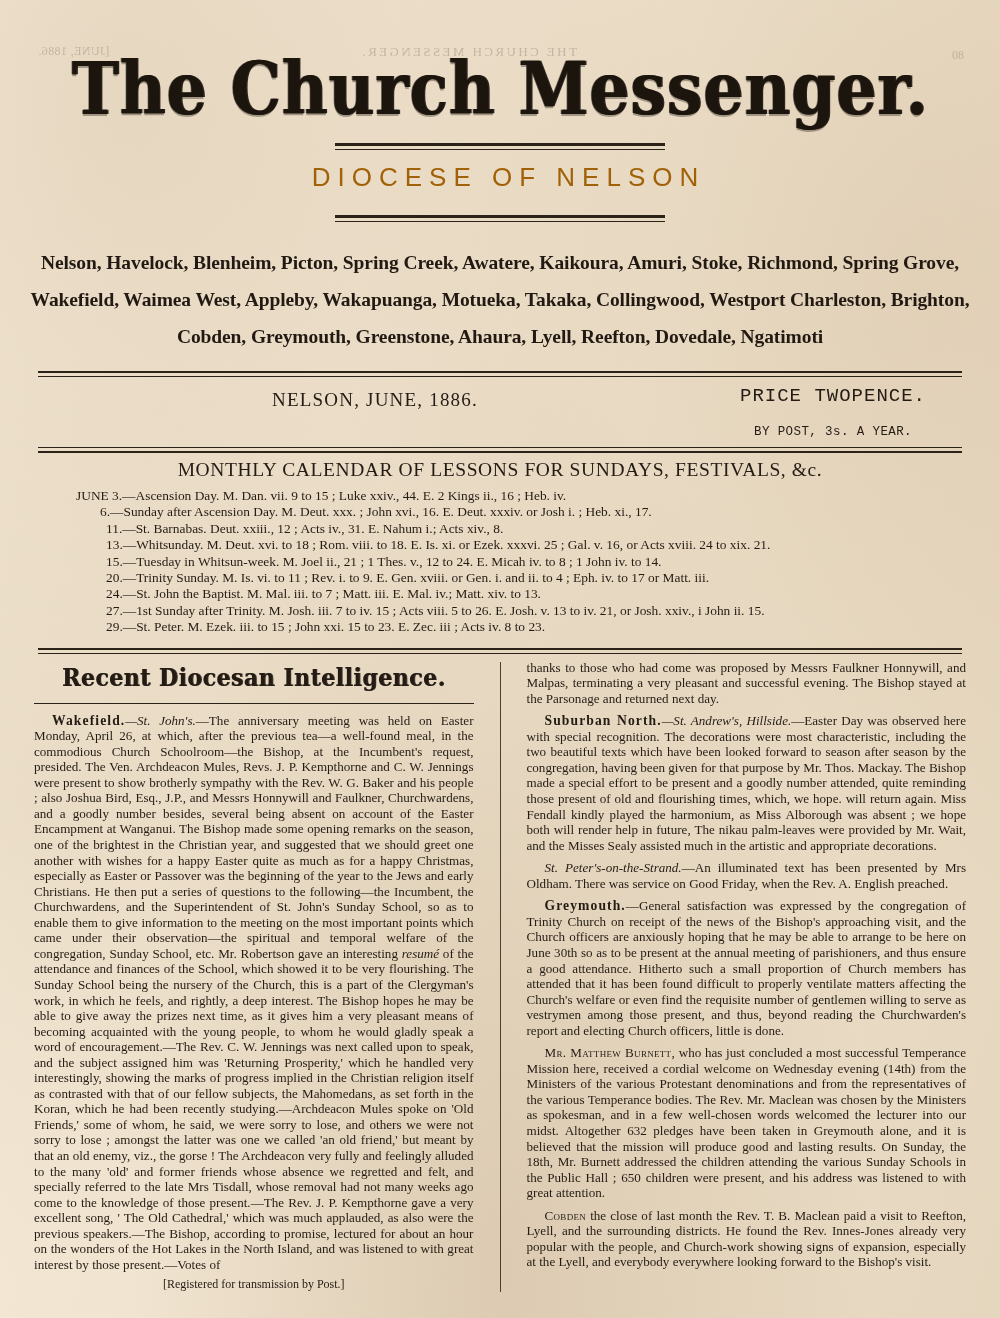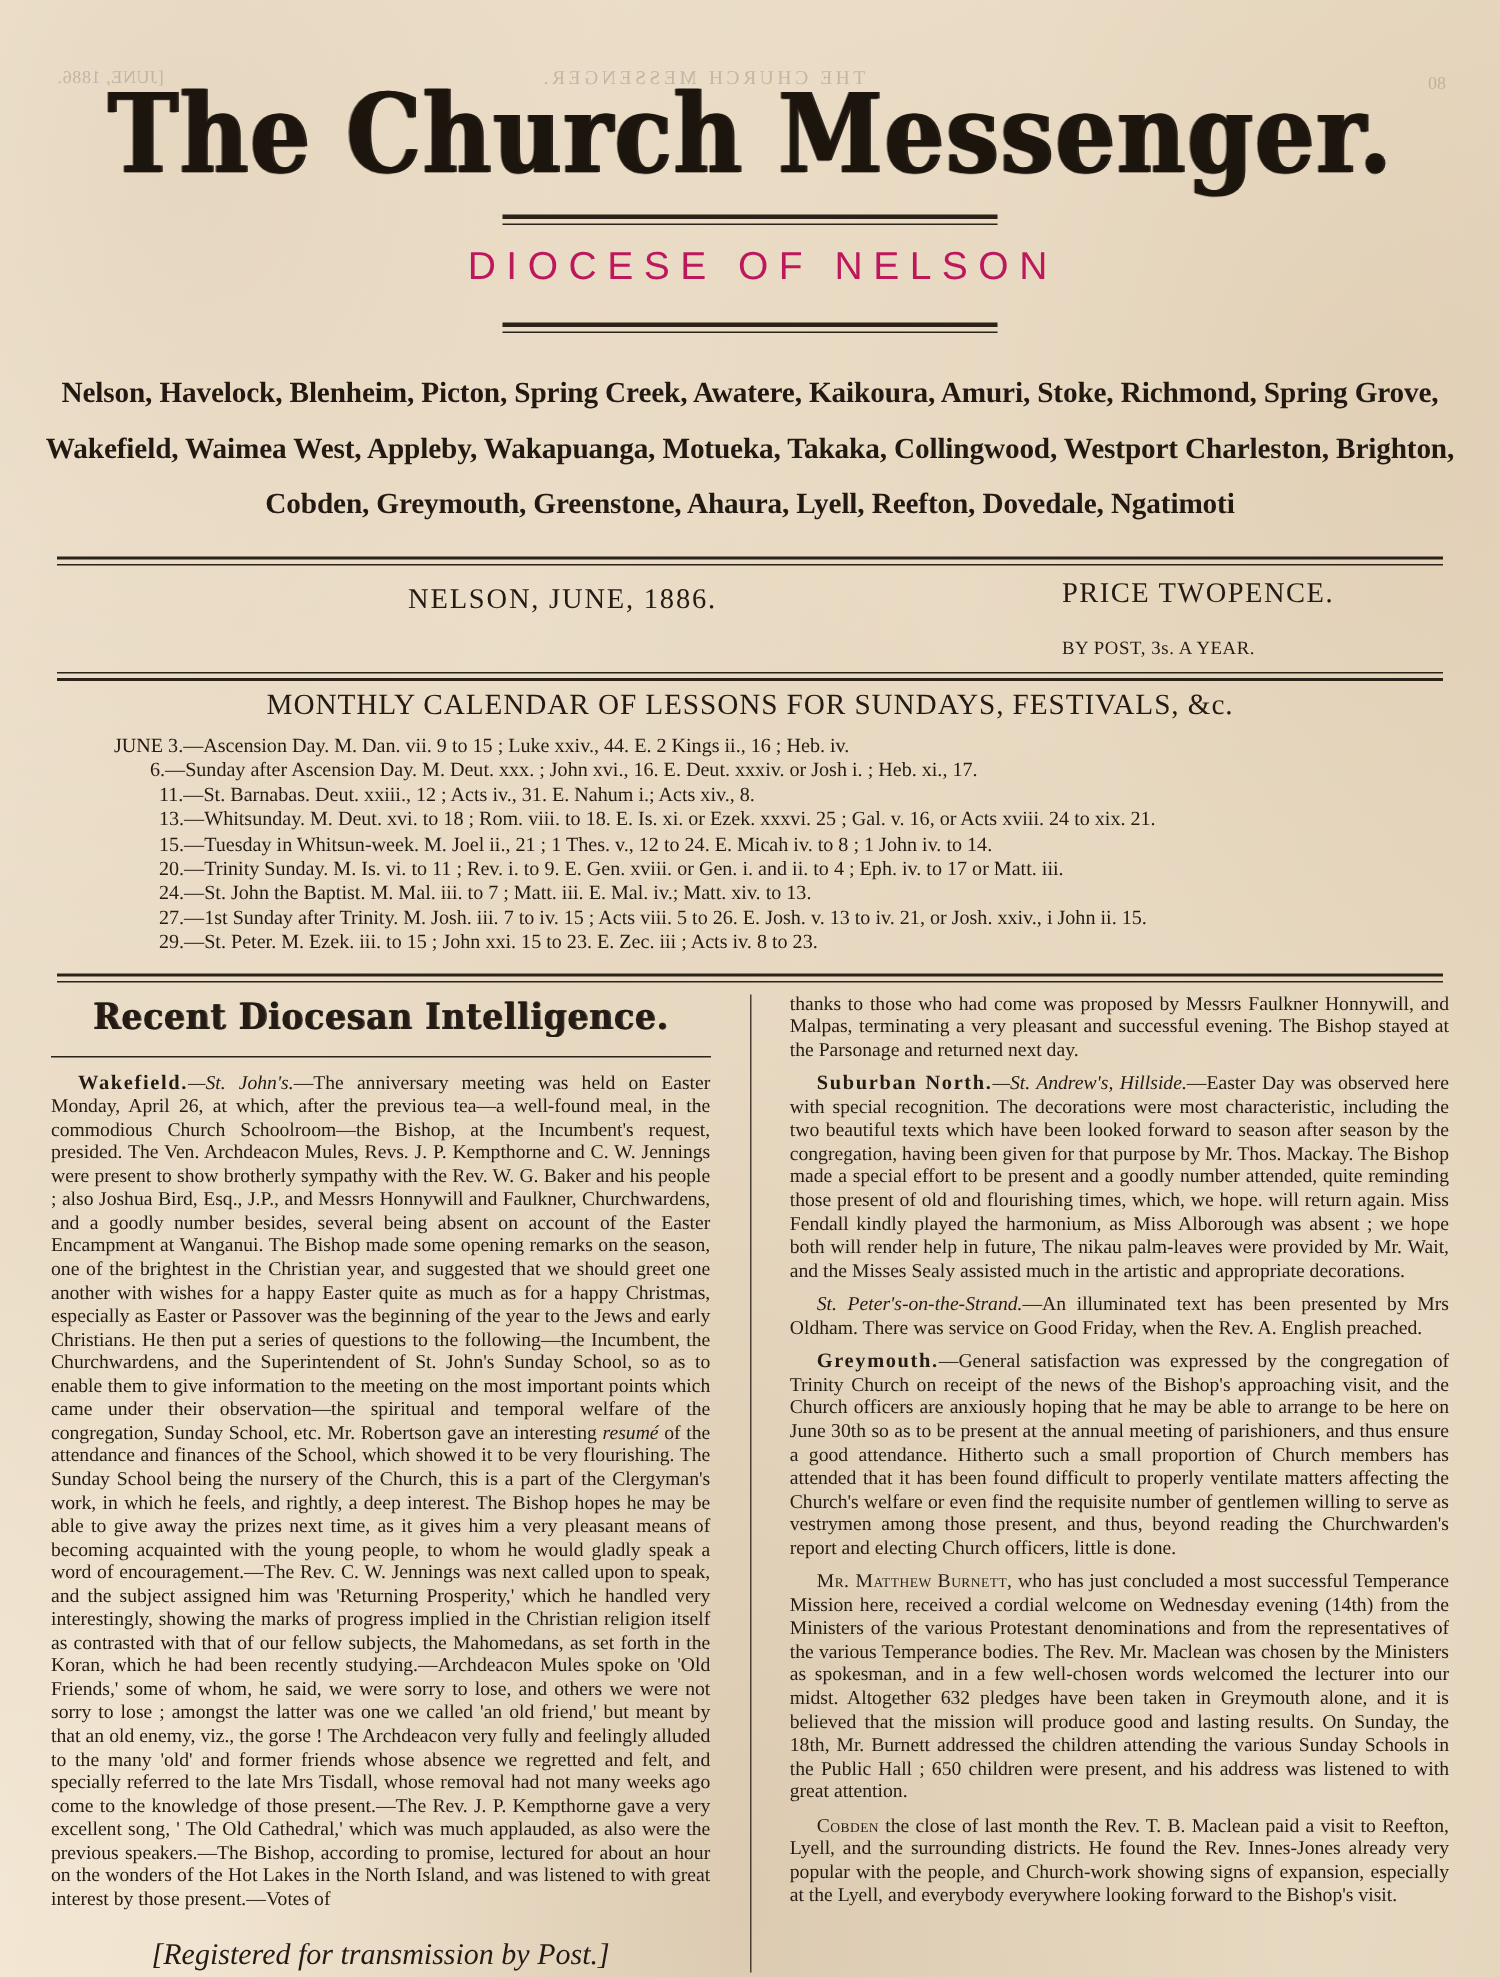--- a/index.html
+++ b/index.html
@@ -71,21 +71,21 @@
   .rule-group { margin: 22px auto 0; width: 330px; }
   .rule-thick { border-top: 3px solid #2b2218; }
   .rule-thin  { border-top: 1px solid #2b2218; margin-top: 3px; }
 
   .diocese {
     text-align: center;
     font-family: "Liberation Sans", sans-serif;
     font-size: 26px;
     letter-spacing: 7px;
     margin: 12px 0 0 17px;
-    color: #be185d;
+    color: #a16207;
   }
 
   .places {
     margin: 22px 26px 0 26px;
     text-align: center;
     font-family: Liberation Serif, serif;
     font-weight: 700;
     font-size: 19.5px;
     line-height: 37px;
     letter-spacing: -0.1px;
@@ -109,21 +109,21 @@
     display: flex;
     align-items: flex-start;
     margin: 12px 42px 0 42px;
     font-family: "Liberation Serif", serif;
   }
   .issue-no { flex: 0 0 230px; font-size: 19px; font-weight: 700; padding-top: 4px; }
   .issue-mid {
     flex: 1 1 auto; text-align: center; font-size: 19px;
     letter-spacing: 1.2px; padding-top: 4px; font-weight: 400;
   }
-  .issue-price { flex: 0 0 250px; text-align: left; }
+  .issue-price { flex: 0 0 250px; text-align: center; font-family: Liberation Mono, monospace; }
   .price-main { font-size: 19px; letter-spacing: 1px; }
   .price-sub  { font-size: 12.5px; letter-spacing: .4px; margin-top: 18px; }
 
   .hr-double2 {
     margin: 8px 38px 0 38px;
     border-top: 1px solid #2b2218;
     position: relative;
   }
   .hr-double2::after {
     content: "";
@@ -209,24 +209,23 @@
     letter-spacing: 1.1px;
     font-size: 13.6px;
   }
   .ital { font-style: italic; }
   .smallcaps {
     font-variant: small-caps;
     letter-spacing: .3px;
   }
 
   .registered {
-    margin-top: 19px;
-    text-align: center;
-    font-style: italic;
-    font-size: 20px;
+    margin-top: 5px;
+    text-align: center;
+    font-size: 12px;
     font-family: "Liberation Serif", serif;
   }
 </style>
 </head>
 <body>
 
 <div class="page">
 
   <div class="showthrough st-left">[JUNE, 1886.</div>
   <div class="showthrough st-mid">THE CHURCH MESSENGER.</div>

